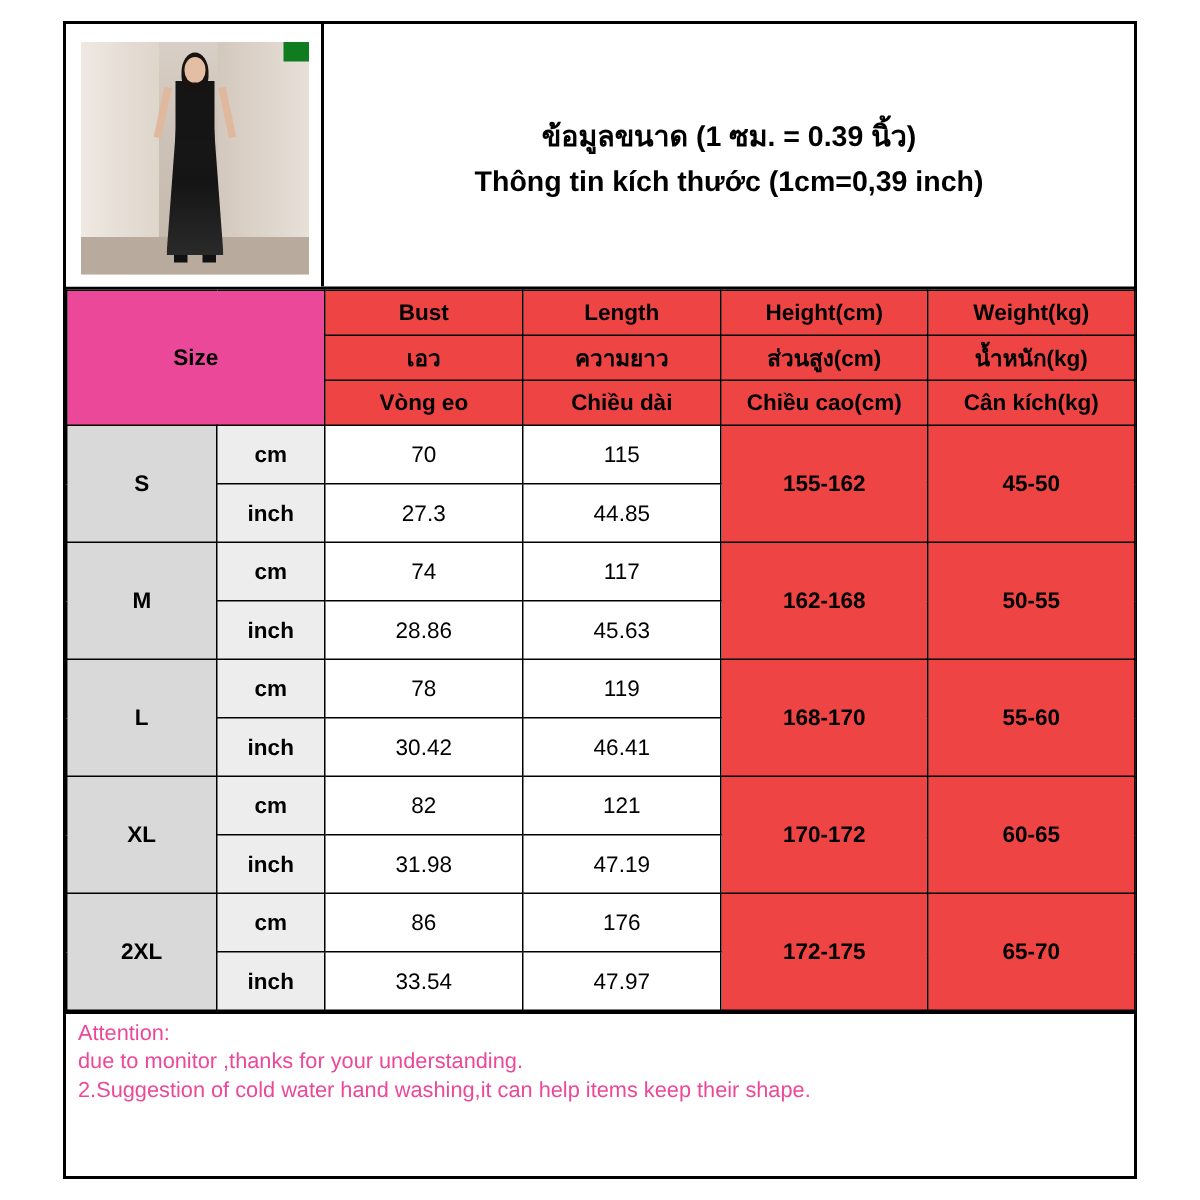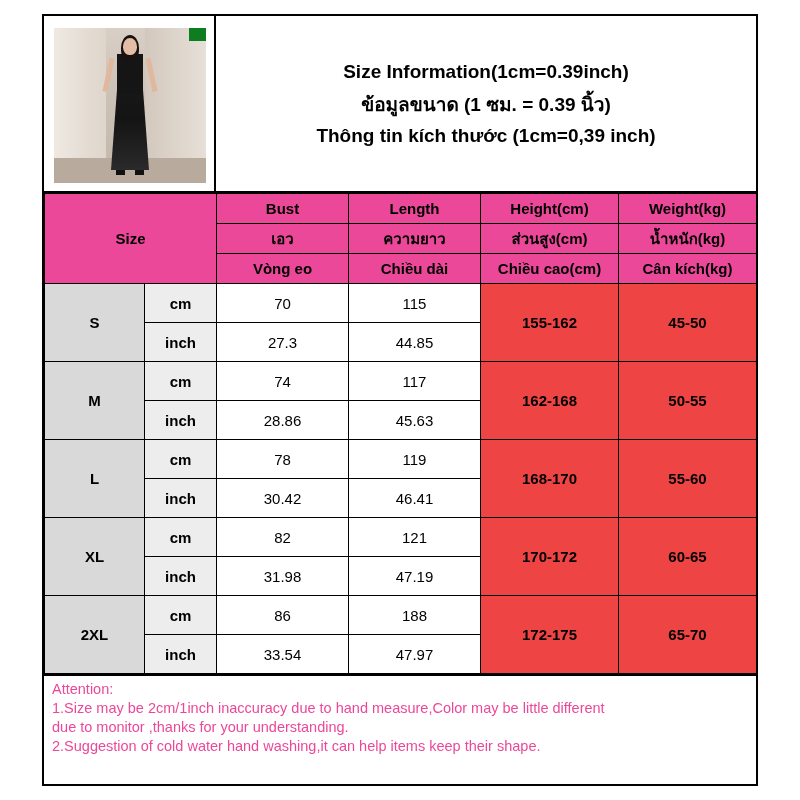--- a/index.html
+++ b/index.html
@@ -133,21 +133,21 @@
     padding: 0;
   }
   .c-size  { width: 100px; }
   .c-unit  { width: 72px; }
   .c-bust  { width: 132px; }
   .c-len   { width: 132px; }
   .c-ht    { width: 138px; }
   .c-wt    { width: 138px; }
 
   .hdr {
-    background: #ec4899;
+    background: #ef4444;
     font-weight: bold;
     height: 30px;
     font-size: 15px;
   }
   .hdr-size {
     background: #ec4899;
     font-weight: bold;
     font-size: 23px;
   }
   .size-label {
@@ -196,21 +196,20 @@
           <div class="figure-hair"></div>
           <div class="figure-head"></div>
           <div class="arm-l"></div>
           <div class="arm-r"></div>
           <div class="shoe-l"></div>
           <div class="shoe-r"></div>
           <div class="badge"></div>
         </div>
       </div>
       <div class="title-cell">
-        <div class="title-line l1">Size Information(1cm=0.39inch)</div>
         <div class="title-line l2">ข้อมูลขนาด (1 ซม. = 0.39 นิ้ว)</div>
         <div class="title-line l3">Thông tin kích thước (1cm=0,39 inch)</div>
       </div>
     </div>
 
     <table class="size-table">
       <colgroup>
         <col class="c-size">
           <col class="c-unit">
           <col class="c-bust">
@@ -295,33 +294,32 @@
         <tr>
           <td class="unit-cell">inch</td>
           <td class="val-cell">31.98</td>
           <td class="val-cell">47.19</td>
         </tr>
 
         <tr>
           <td class="size-label" rowspan="2">2XL</td>
           <td class="unit-cell">cm</td>
           <td class="val-cell">86</td>
-          <td class="val-cell">188</td>
+          <td class="val-cell">176</td>
           <td class="span-cell" rowspan="2">172-175</td>
           <td class="span-cell" rowspan="2">65-70</td>
         </tr>
         <tr>
           <td class="unit-cell">inch</td>
           <td class="val-cell">33.54</td>
           <td class="val-cell">47.97</td>
         </tr>
       </tbody>
     </table>
 
     <div class="attention">
       <div>Attention:</div>
-      <div>1.Size may be 2cm/1inch inaccuracy due to hand measure,Color may be little different</div>
       <div>due to monitor ,thanks for your understanding.</div>
       <div>2.Suggestion of cold water hand washing,it can help items keep their shape.</div>
     </div>
 
   </div>
 </div>
 
 </body></html>

